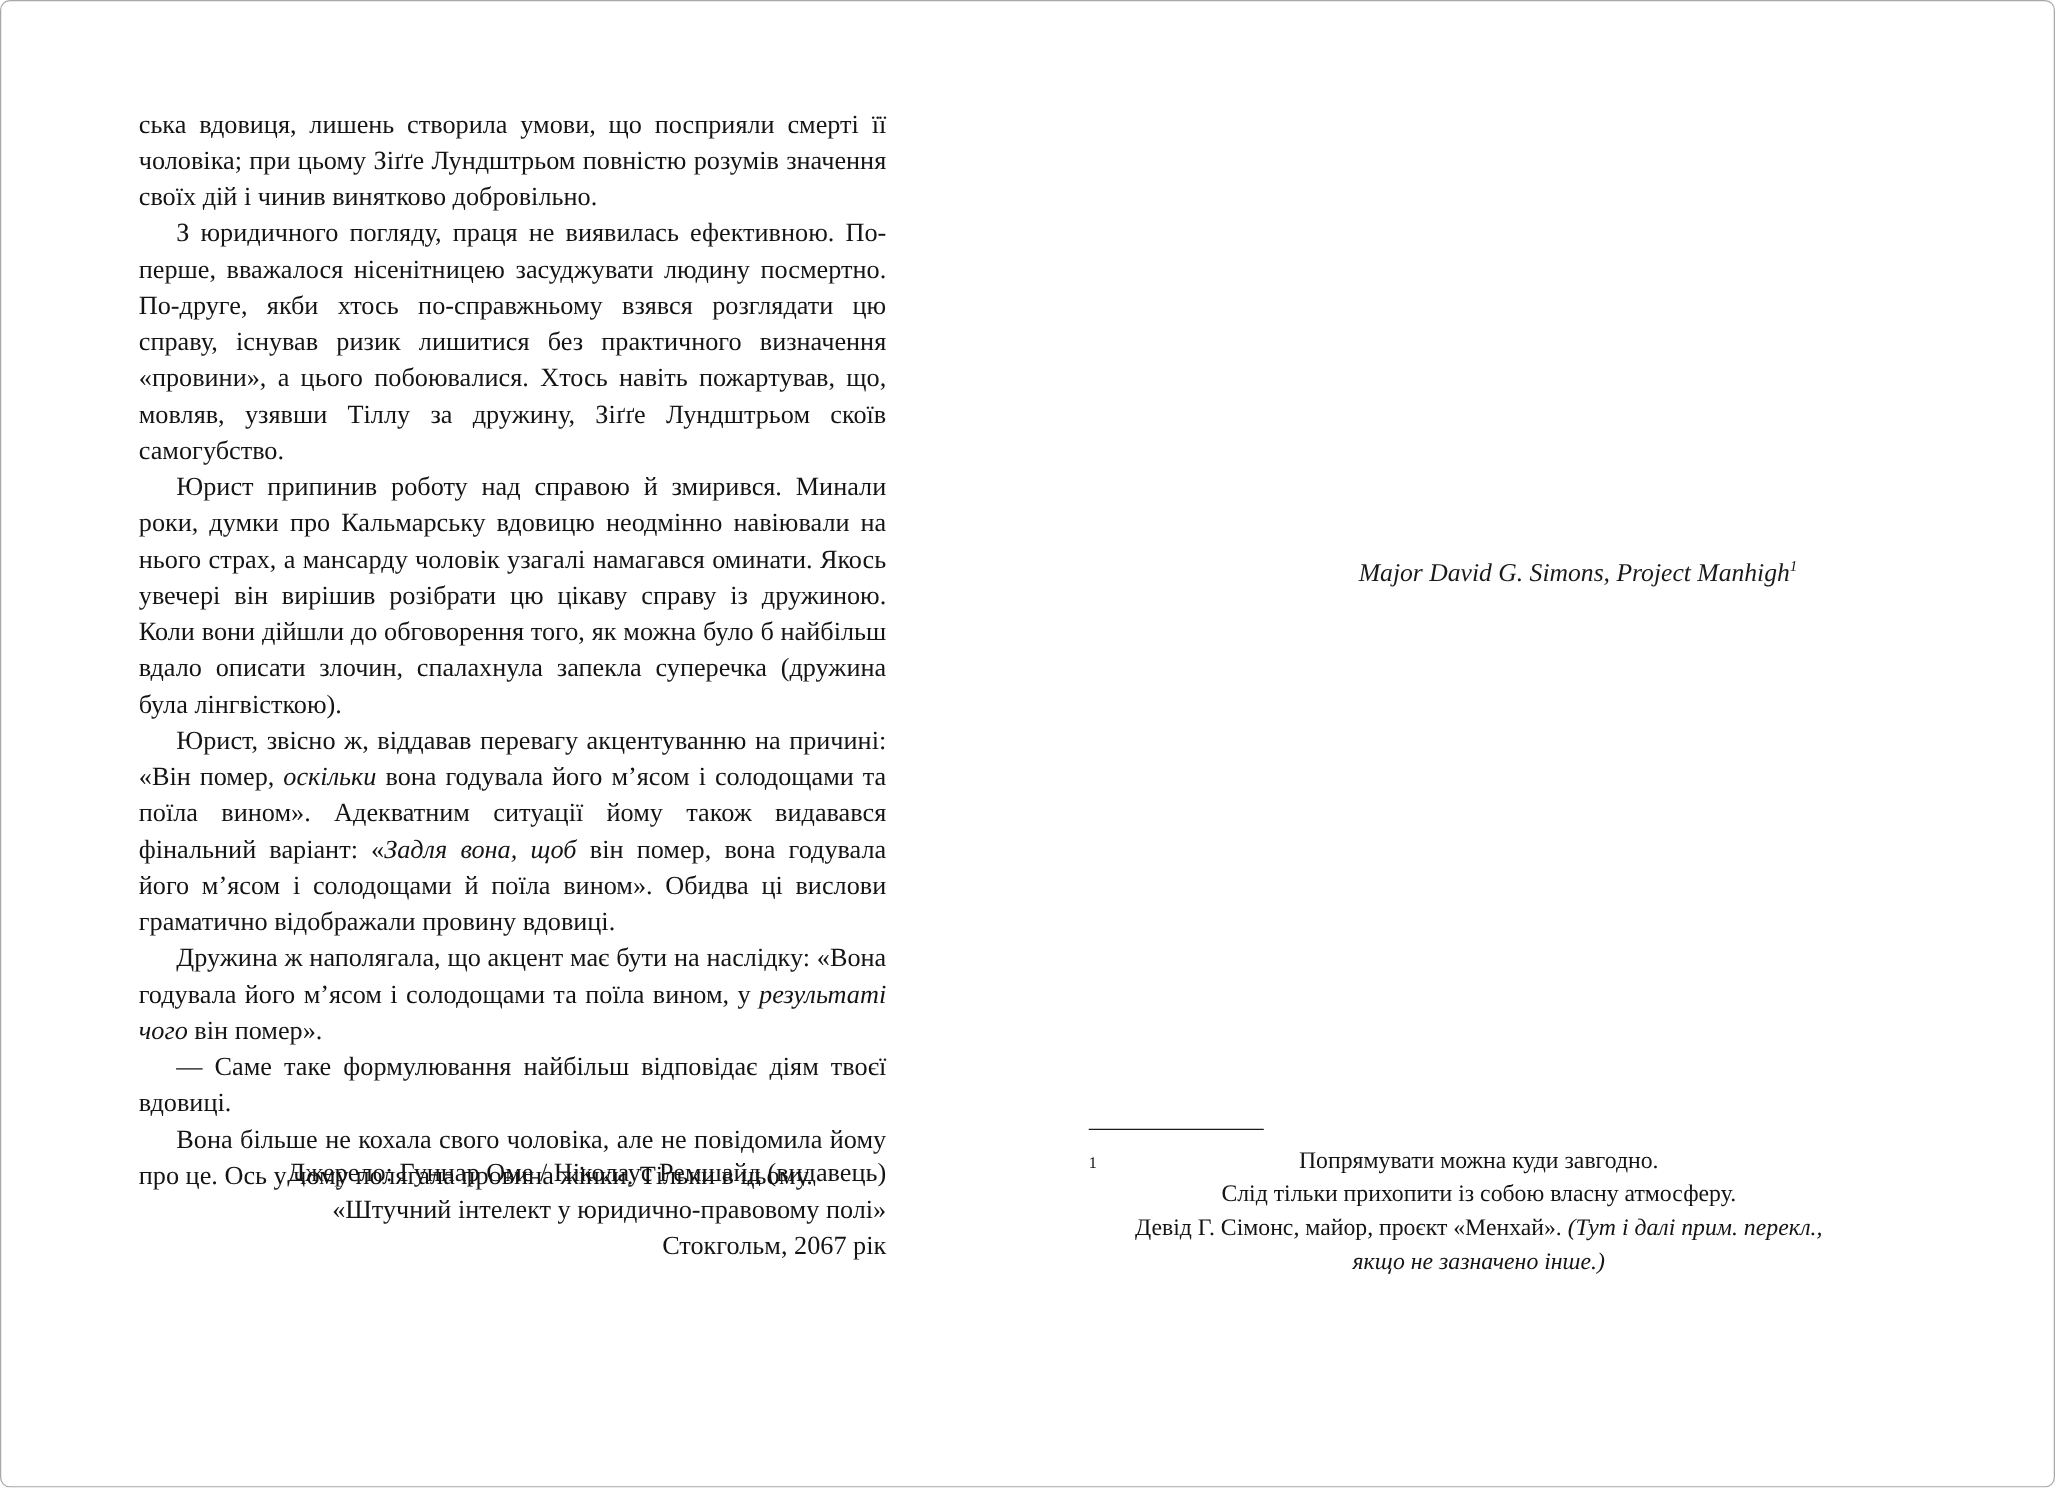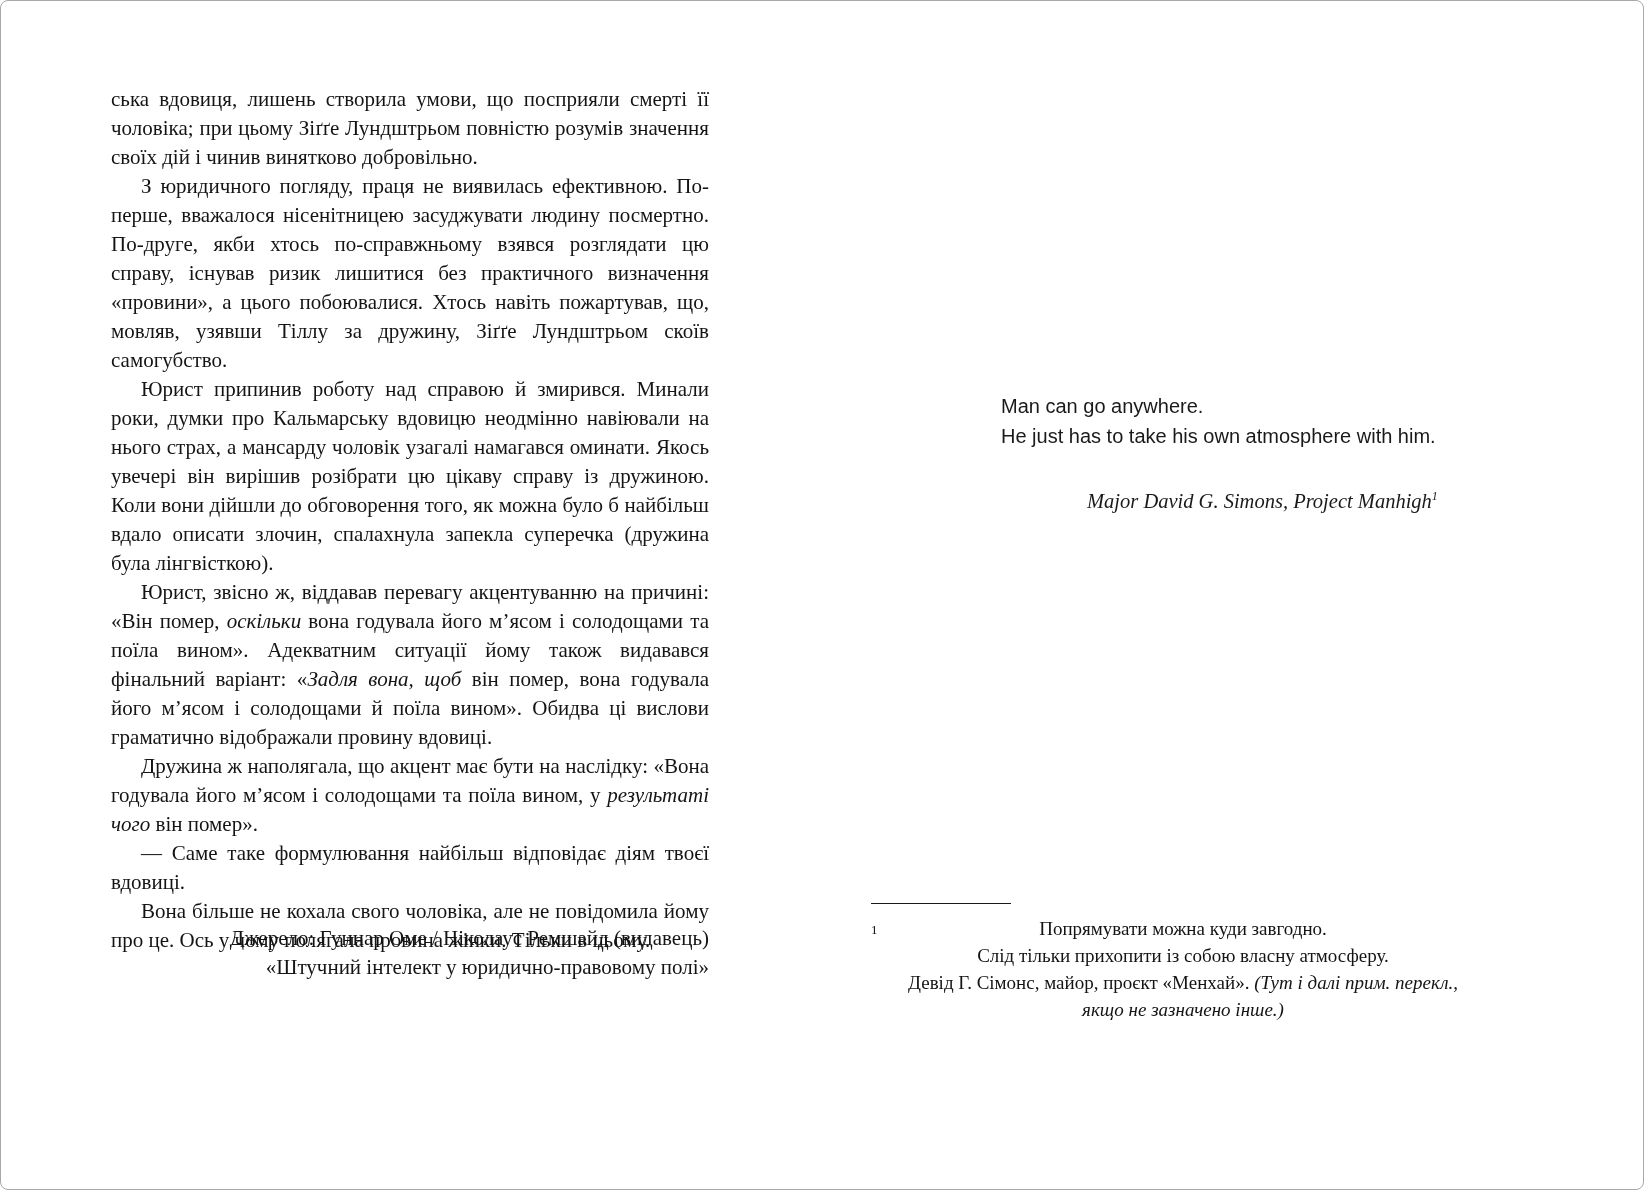--- a/index.html
+++ b/index.html
@@ -32,21 +32,21 @@
     text-align: right;
   }
   
   .epigraph {
     position: absolute; left: 1000px; top: 390px; width: 470px;
     font-family: "Liberation Sans", "DejaVu Sans", sans-serif;
     font-size: 20px; line-height: 30px;
     color: #1a1a1a;
   }
   .attribution {
-    margin-top: 32px;
+    margin-top: 49px;
     margin-left: 86px;
     font-family: "Liberation Serif", "DejaVu Serif", serif;
     font-size: 20.5px; line-height: 26px;
   }
   .attribution sup { font-size: 12px; }
   
   .footnote {
     position: absolute; left: 870px; top: 902px; width: 598px;
     font-size: 19px; line-height: 27px;
   }
@@ -81,30 +81,25 @@
       <p class="para">Вона більше не кохала свого чоловіка, але не повідомила йому про це. Ось у чому полягала провина жінки. Тільки в цьому.</p>
     </div>
 
   <div class="left-page-text source-wrap" style="top: 923px; text-align: left;">
     <div class="source-block">
 
         <div class="source-line">Джерело: Гуннар Оме / Ніколаус Ремшайд (видавець)</div>
 
         <div class="source-line">«Штучний інтелект у юридично-правовому полі»</div>
 
+        <div class="source-line">Стокгольм, 2067 рік</div>
       </div>
   </div>
 
   <div class="epigraph">
-    <div>
-
-        <div class="epigraph-line">Man can go anywhere.</div>
-
-        <div class="epigraph-line">He just has to take his own atmosphere with him.</div>
-      </div>
     <div class="attribution">
       <span>Major David G. Simons, Project Manhigh</span><sup>1</sup>
     </div>
   </div>
 
   <div class="footnote">
     <div class="footnote-rule"></div>
     <div class="footnote-body">
       <sup class="fn-mark">1</sup>
       <div class="fn-text">Попрямувати можна куди завгодно.<br>Слід тільки прихопити із собою власну атмосферу.<br>Девід Г. Сімонс, майор, проєкт «Менхай». <i>(Тут і далі прим. перекл., якщо не зазначено інше.)</i></div>

